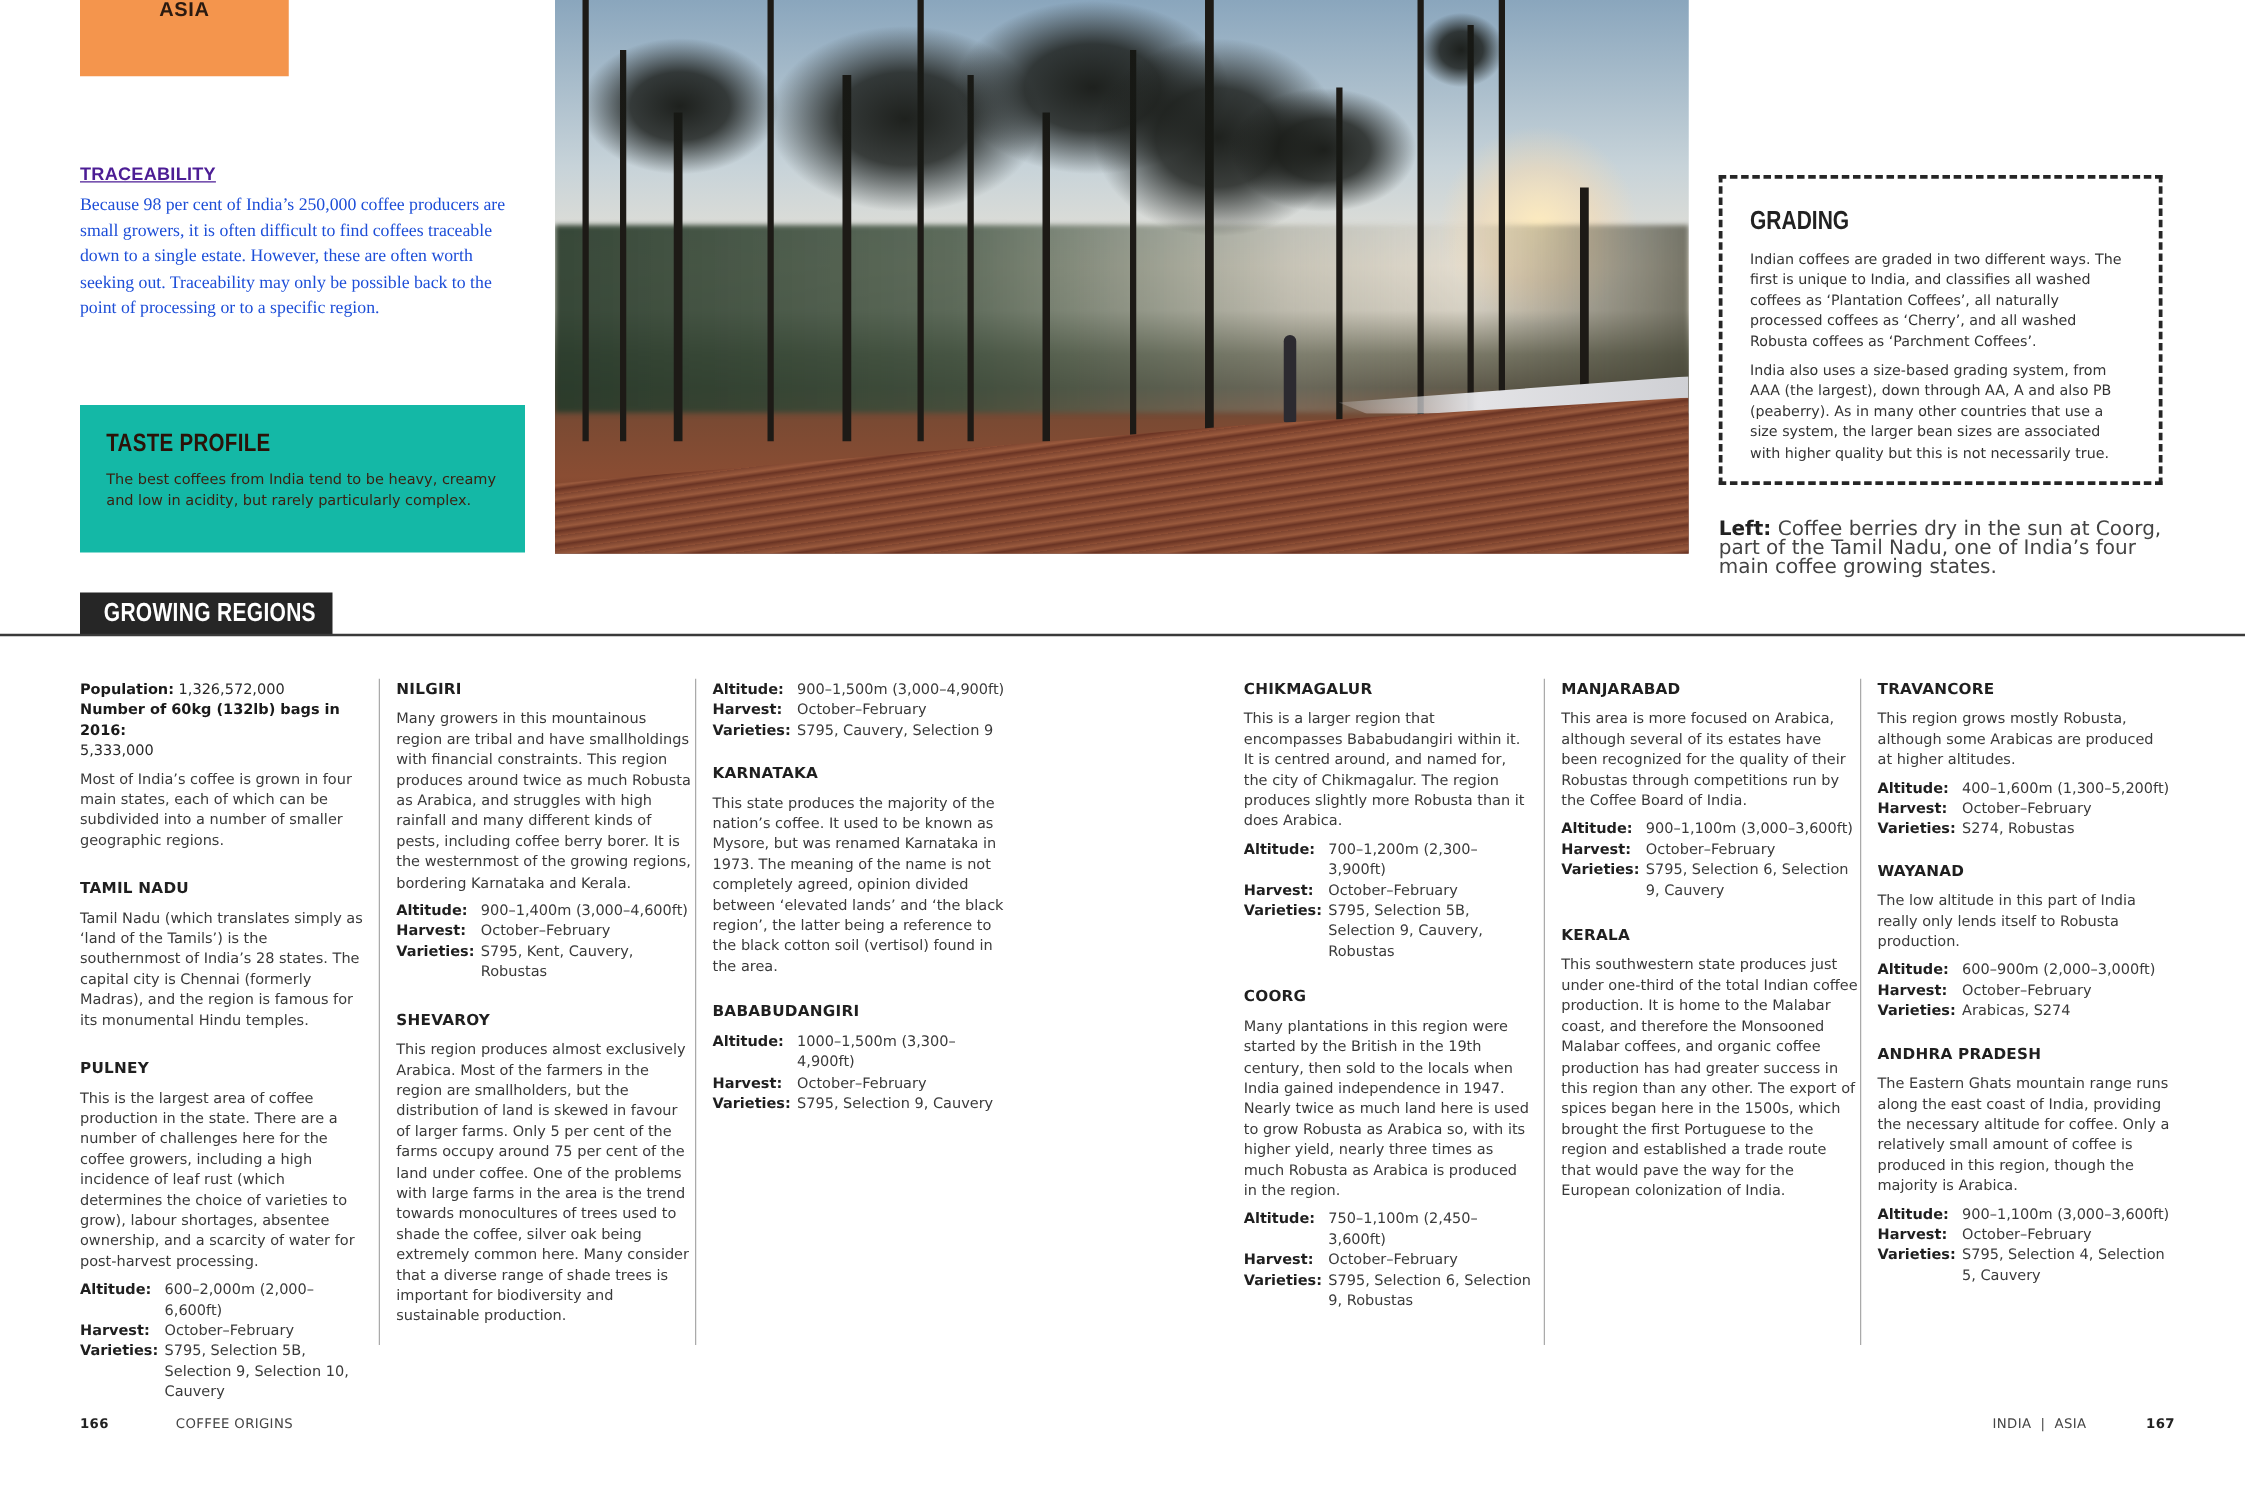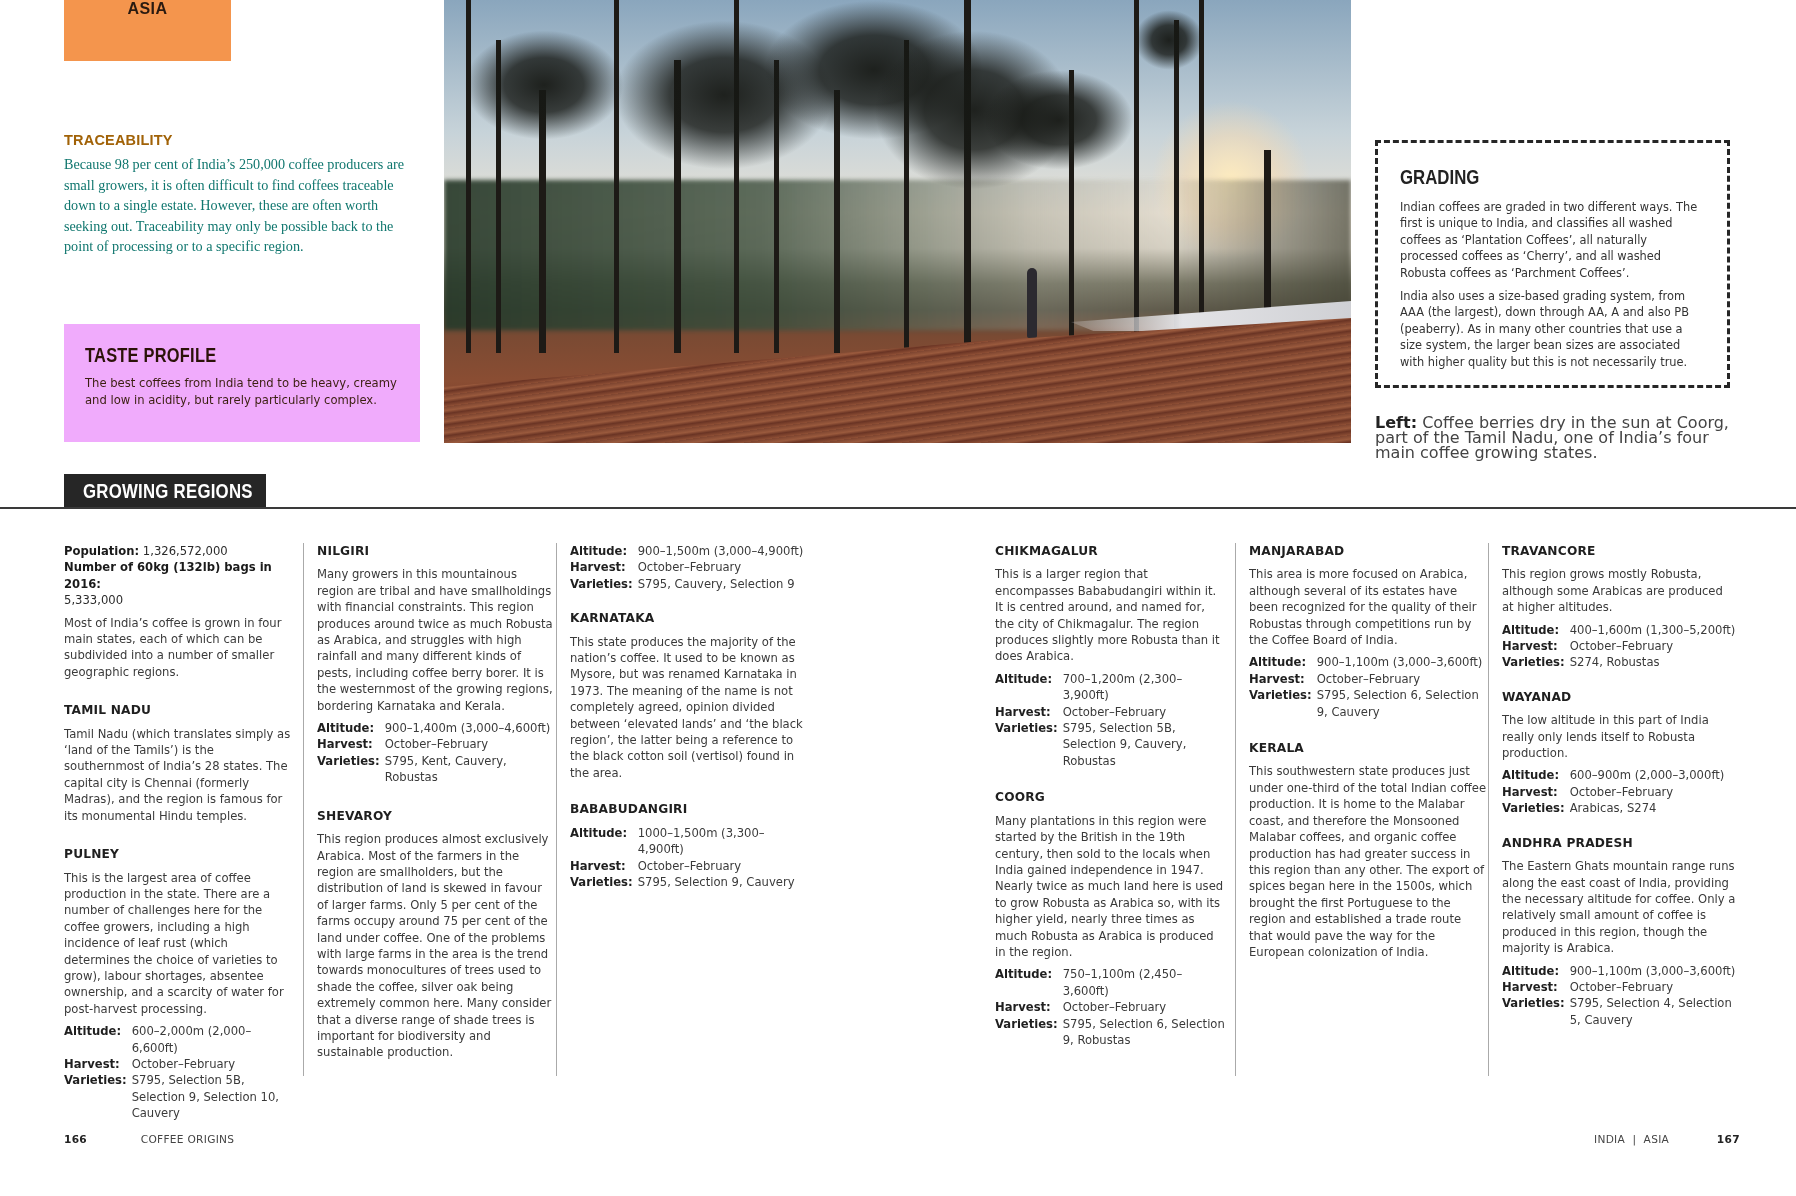--- a/index.html
+++ b/index.html
@@ -3,24 +3,24 @@
 <meta charset="utf-8">
 <style>
   * { box-sizing: border-box; margin: 0; padding: 0; }
   html, body { width: 1796px; height: 1196px; background: #ffffff; overflow: hidden; }
   body { position: relative; font-family: "DejaVu Sans", sans-serif; color: #2a2a2a; }
 
   .asia-tab { position: absolute; left: 64px; top: 0; width: 167px; height: 61px; background: #f4954d; display: flex; align-items: flex-start; justify-content: center; padding-bottom: 12px; }
   .asia-tab span { font-family: "Liberation Sans", sans-serif; font-weight: 700; font-size: 16px; letter-spacing: 0.5px; color: #2a1a10; }
 
   .trace { position: absolute; left: 64px; top: 132px; width: 360px; }
-  .trace h3 { font-family: "Liberation Sans", sans-serif; font-weight: 700; font-size: 14.5px; color: #a16207; letter-spacing: 0.2px; margin-bottom: 6px; }
-  .trace p { font-family: "Liberation Serif", serif; font-size: 14.2px; line-height: 20.5px; color: #0f766e; }
-
-  .taste { position: absolute; left: 64px; top: 324px; width: 356px; height: 118px; background: #f0abfc; padding: 20px 20px 0 21px; }
+  .trace h3 { font-family: "Liberation Sans", sans-serif; font-weight: 700; font-size: 14.5px; color: #4c1d95; letter-spacing: 0.2px; margin-bottom: 6px; text-decoration: underline; }
+  .trace p { font-family: "Liberation Serif", serif; font-size: 14.2px; line-height: 20.5px; color: #1d4ed8; }
+
+  .taste { position: absolute; left: 64px; top: 324px; width: 356px; height: 118px; background: #14b8a6; padding: 20px 20px 0 21px; }
   .taste h3 { font-family: "Liberation Sans", sans-serif; font-weight: 700; font-size: 20px; transform: scaleX(0.82); transform-origin: left; color: #2b1208; letter-spacing: 0.3px; margin-bottom: 8px; white-space: nowrap; }
   .taste p { font-family: "DejaVu Sans", sans-serif; font-size: 11.6px; line-height: 16.5px; color: #3b1f10; }
 
   .photo { position: absolute; left: 444px; top: 0; width: 907px; height: 443px; overflow: hidden;
     background: linear-gradient(180deg, #8aa6bd 0%, #c7d3d9 30%, #e8e2d6 48%, #d9d4c8 56%, #6f6f5e 64%, #4e4a3c 70%, #7a4a33 76%, #8a4d33 86%, #6a3524 100%); }
   .photo .sun { position: absolute; right: 40px; top: 100px; width: 160px; height: 160px; border-radius: 50%; background: radial-gradient(circle, rgba(255,236,190,0.95) 0%, rgba(255,220,170,0.45) 40%, rgba(255,220,170,0) 70%); }
   .photo .forest { position: absolute; left: 0; top: 180px; width: 100%; height: 150px;
     background: linear-gradient(90deg, rgba(40,58,42,0.92) 0%, rgba(60,78,60,0.8) 35%, rgba(150,150,135,0.4) 65%, rgba(200,190,170,0.15) 80%, rgba(70,70,55,0.7) 100%); filter: blur(2px); }
   .photo .ground { position: absolute; left: 0; bottom: 0; width: 100%; height: 125px;
     background: repeating-linear-gradient(172deg, #7e4530 0px, #9a5a3d 4px, #6a3424 7px, #8e4f35 11px); clip-path: polygon(0 55%, 60% 18%, 100% 0, 100% 100%, 0 100%); }

